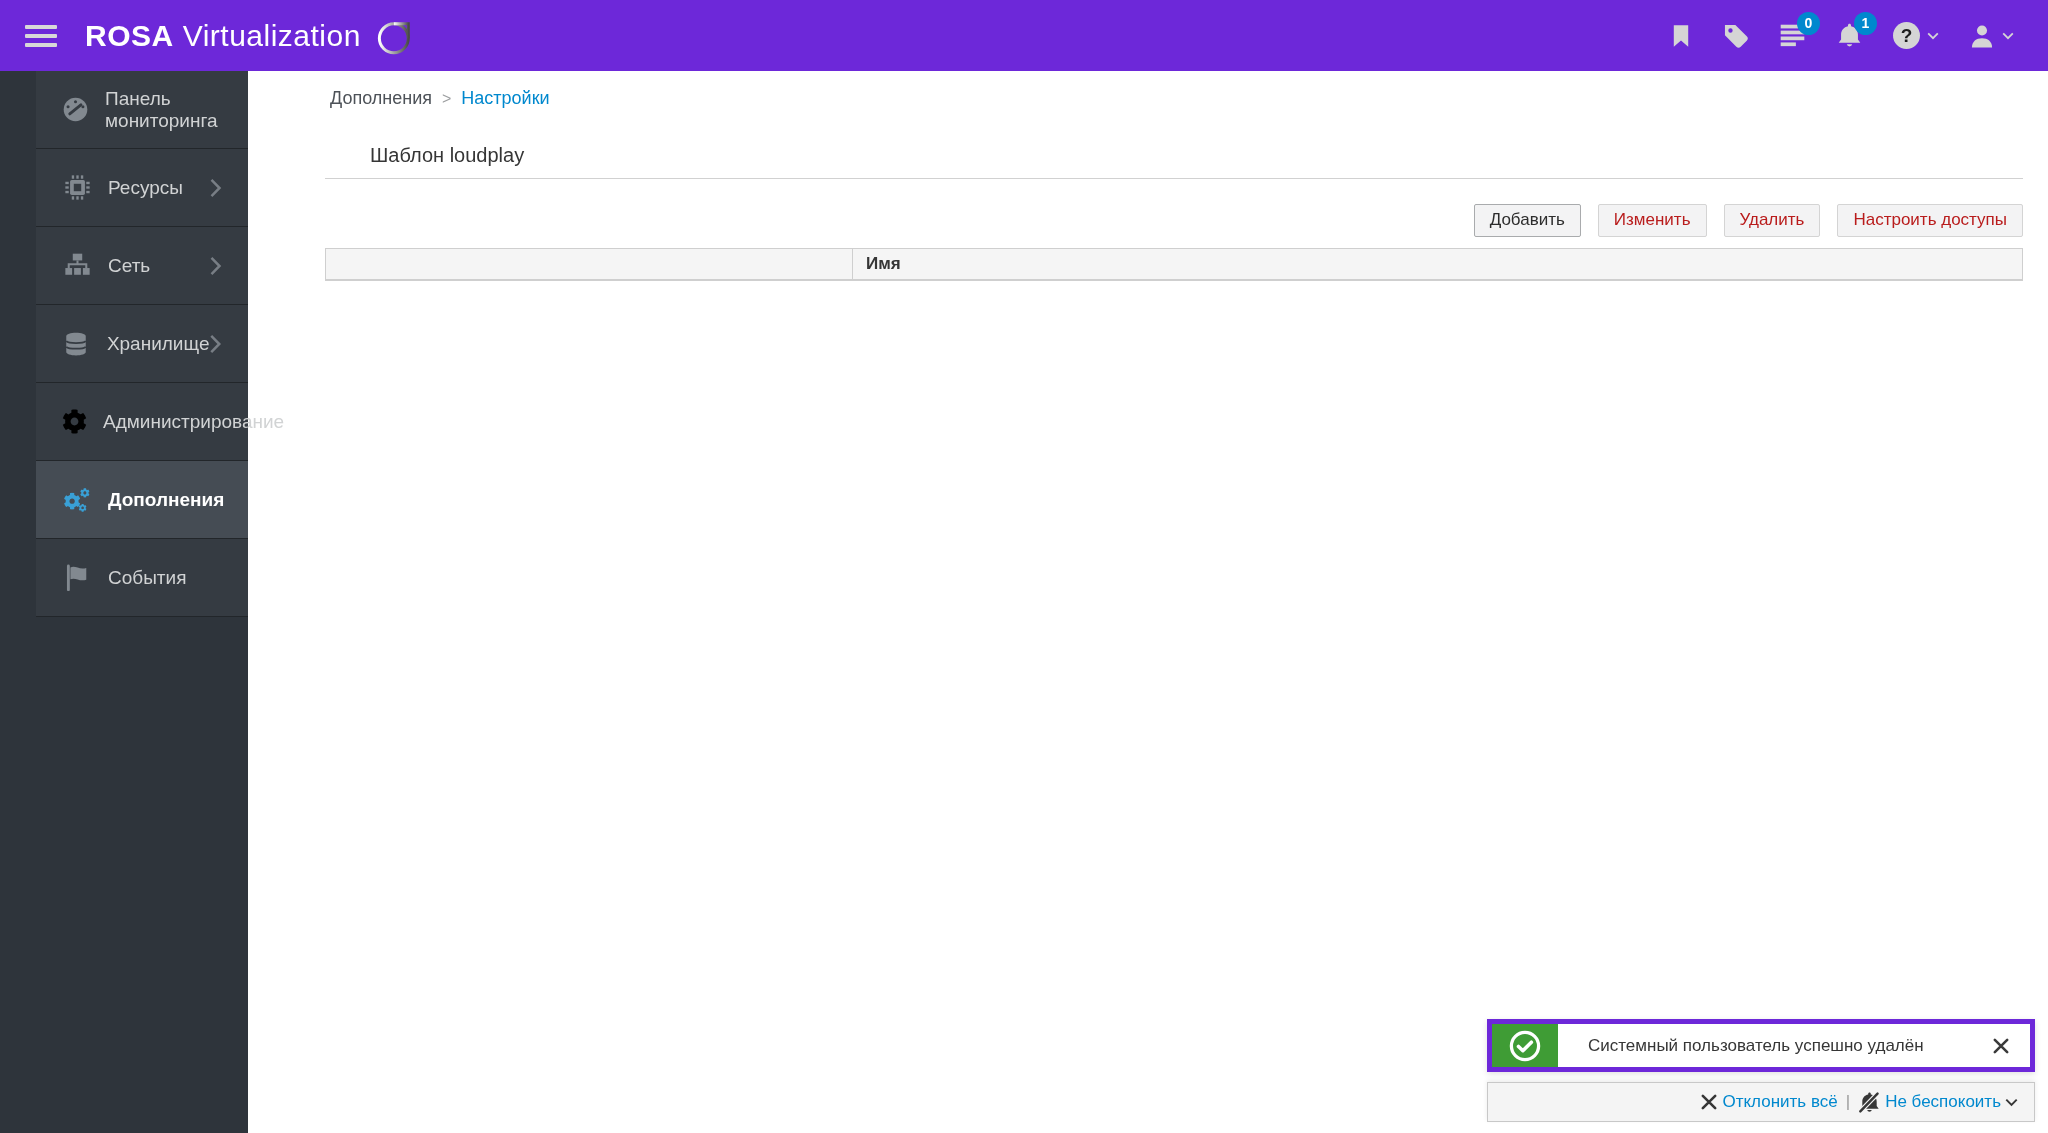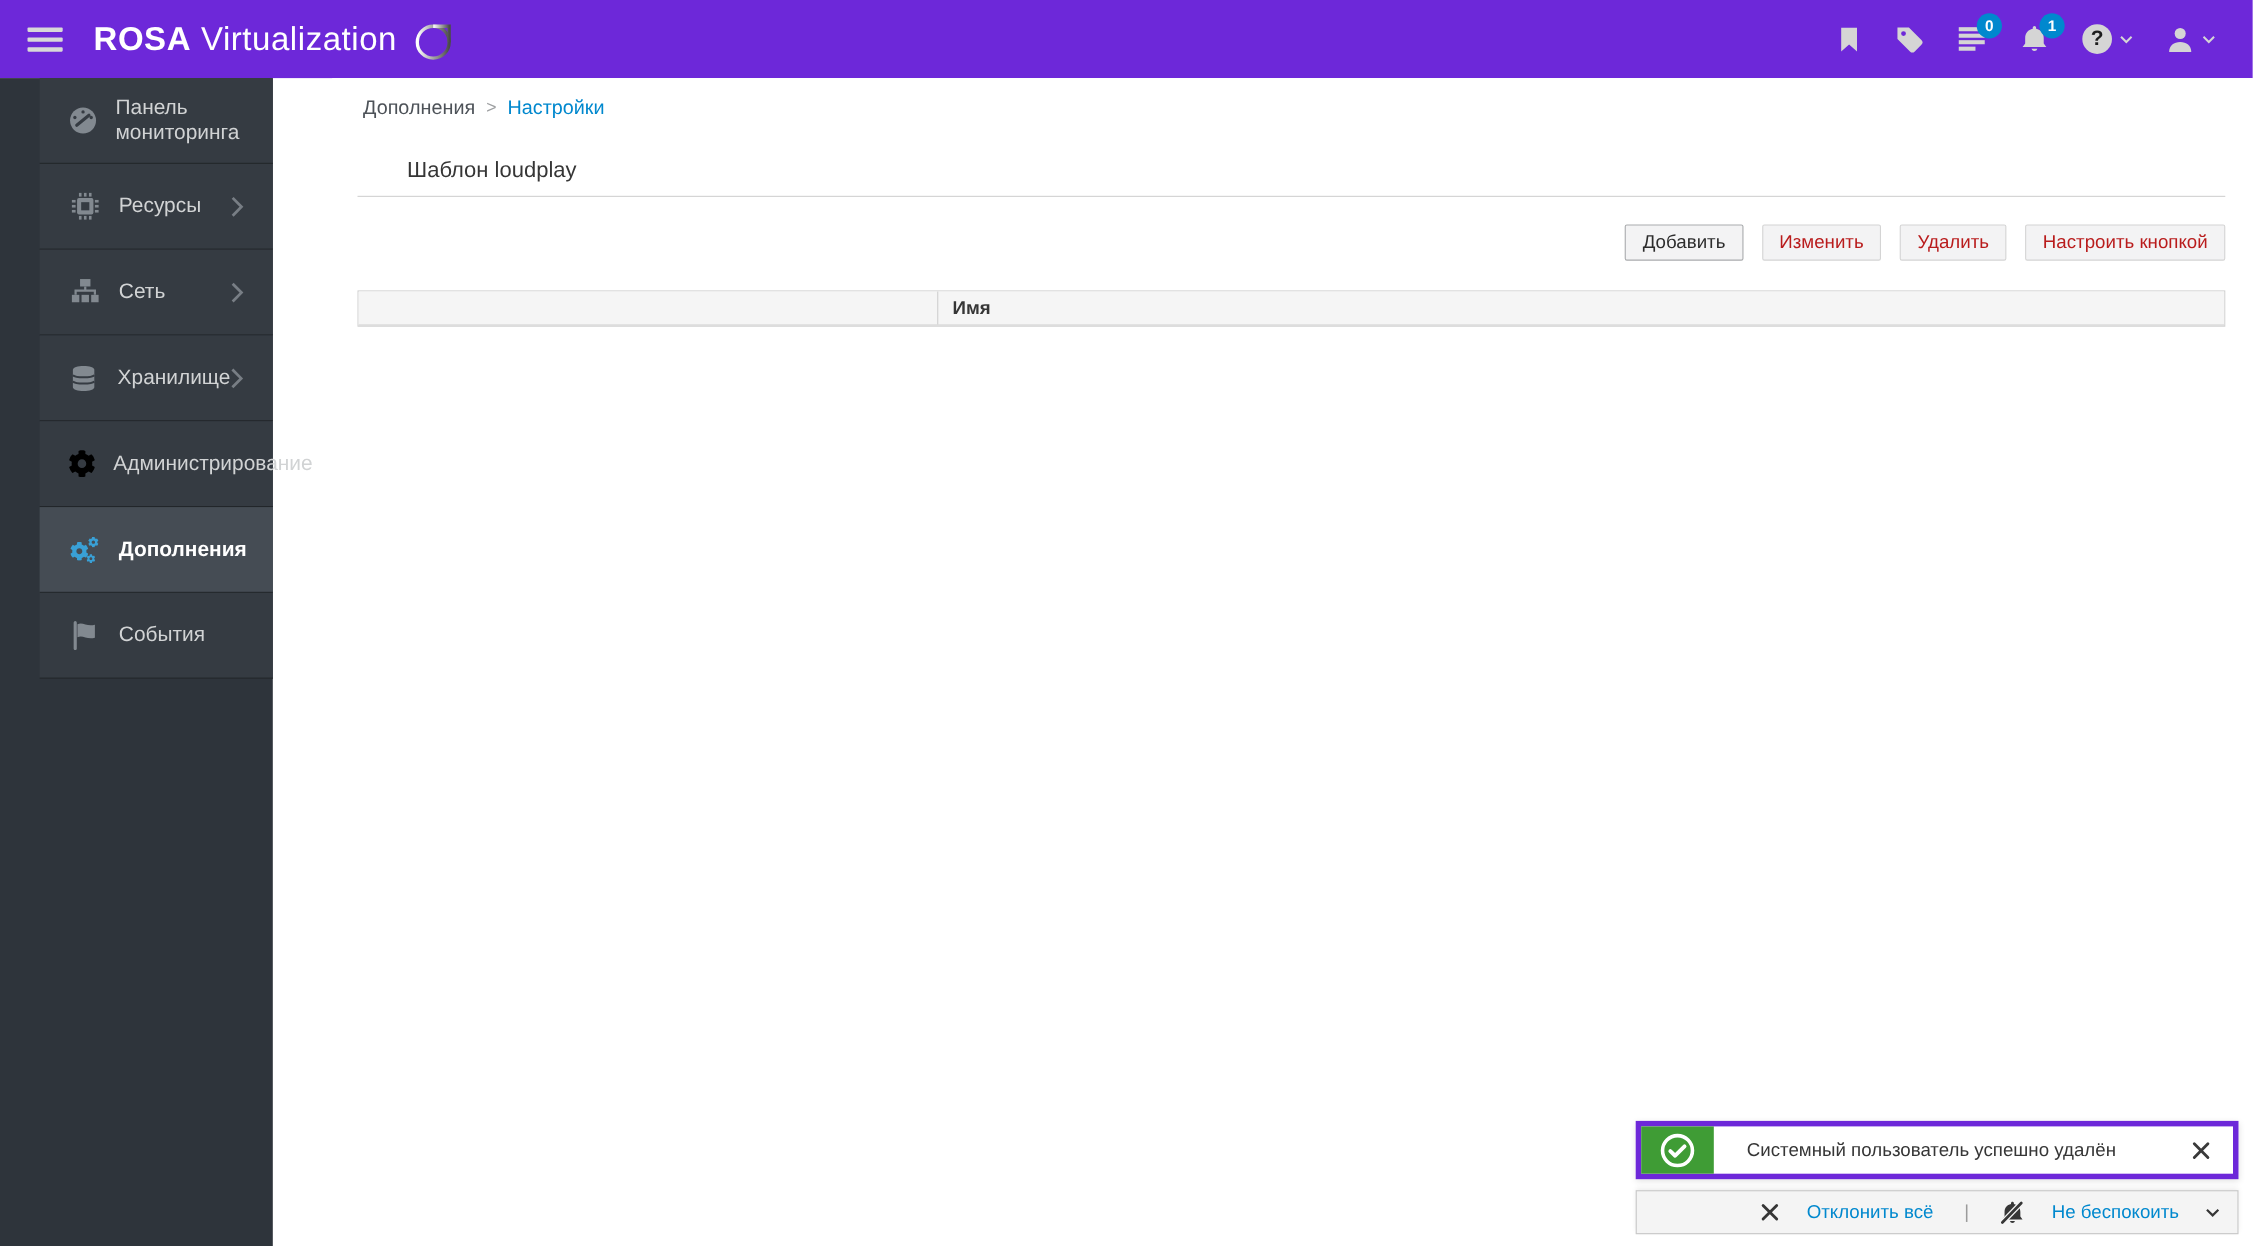--- a/index.html
+++ b/index.html
@@ -61,41 +61,41 @@
   }
 
   .toolbar { margin:25px 25px 0 23px; display:flex; justify-content:flex-end; gap:17px; }
   .btn {
     font-size:17px; padding:5px 15px 6px; background:#f3f3f4; border:1px solid #a9abad;
     border-radius:2px; color:#2d2d2d; cursor:pointer; white-space:nowrap;
     font-family:"Liberation Sans","DejaVu Sans",sans-serif;
   }
   .btn:disabled { color:#b91c1c; border-color:#d4d4d4; cursor:default; }
 
-  .grid { margin:27px 25px 0 23px; border:1px solid #cfcfcf; }
+  .grid { margin:11px 25px 0 23px; border:1px solid #cfcfcf; }
   .grid-header { display:flex; align-items:stretch; background:#f5f5f5; border-bottom:1px solid #cfcfcf; height:31px; }
   .grid-col-spacer { width:527px; border-right:1px solid #cfcfcf; }
   .grid-col-name { display:flex; align-items:center; padding-left:13px; font-weight:bold; font-size:17px; color:#363636; }
   .grid-empty { height:33px; display:flex; align-items:center; justify-content:center; font-size:16.5px; color:#363636; }
 
   
   .toast {
     position:absolute; right:13px; bottom:61px; width:548px; height:53px;
     background:#fff; border:5px solid #6d28d9; display:flex; align-items:stretch;
     box-shadow:0 2px 6px rgba(0,0,0,.12);
   }
   .toast-status { width:66px; background:#3f9c35; display:flex; align-items:center; justify-content:center; }
   .toast-msg { flex:1; display:flex; align-items:center; padding-left:30px; font-size:17px; color:#363636; }
   .toast-close { width:58px; display:flex; align-items:center; justify-content:center; color:#3a3a3a; cursor:pointer; }
 
   
   .notif-bar {
     position:absolute; right:13px; bottom:11px; width:548px; height:40px;
     background:#f4f4f4; border:1px solid #c8c8c8; box-shadow:0 -2px 5px rgba(0,0,0,.08);
-    display:flex; align-items:center; justify-content:flex-end; padding:0 16px; gap:24px;
+    display:flex; align-items:center; justify-content:flex-end; padding:0 16px; gap:4px;
     font-size:17px;
   }
   .notif-link { color:#0088ce; cursor:pointer; white-space:nowrap; }
   .notif-sep { color:#9b9b9b; margin:0 4px; }
   .notif-bar .dark-ic { color:#363636; display:flex; align-items:center; cursor:pointer; }
 </style>
 </head>
 <body>
 
 <svg width="0" height="0" style="position:absolute" aria-hidden="true">
@@ -327,21 +327,21 @@
   </div>
 
   <div class="tabs">
     <div class="tab">Шаблон loudplay</div>
   </div>
 
   <div class="toolbar">
     <button class="btn">Добавить</button>
     <button class="btn" disabled="">Изменить</button>
     <button class="btn" disabled="">Удалить</button>
-    <button class="btn" disabled="">Настроить кнопкой</button>
+    <button class="btn" disabled="">Настроить доступы</button>
   </div>
 
   <div class="grid">
     <div class="grid-header">
       <div class="grid-col-spacer"></div>
       <div class="grid-col-name">Имя</div>
     </div>
   </div>
 </main>
 

